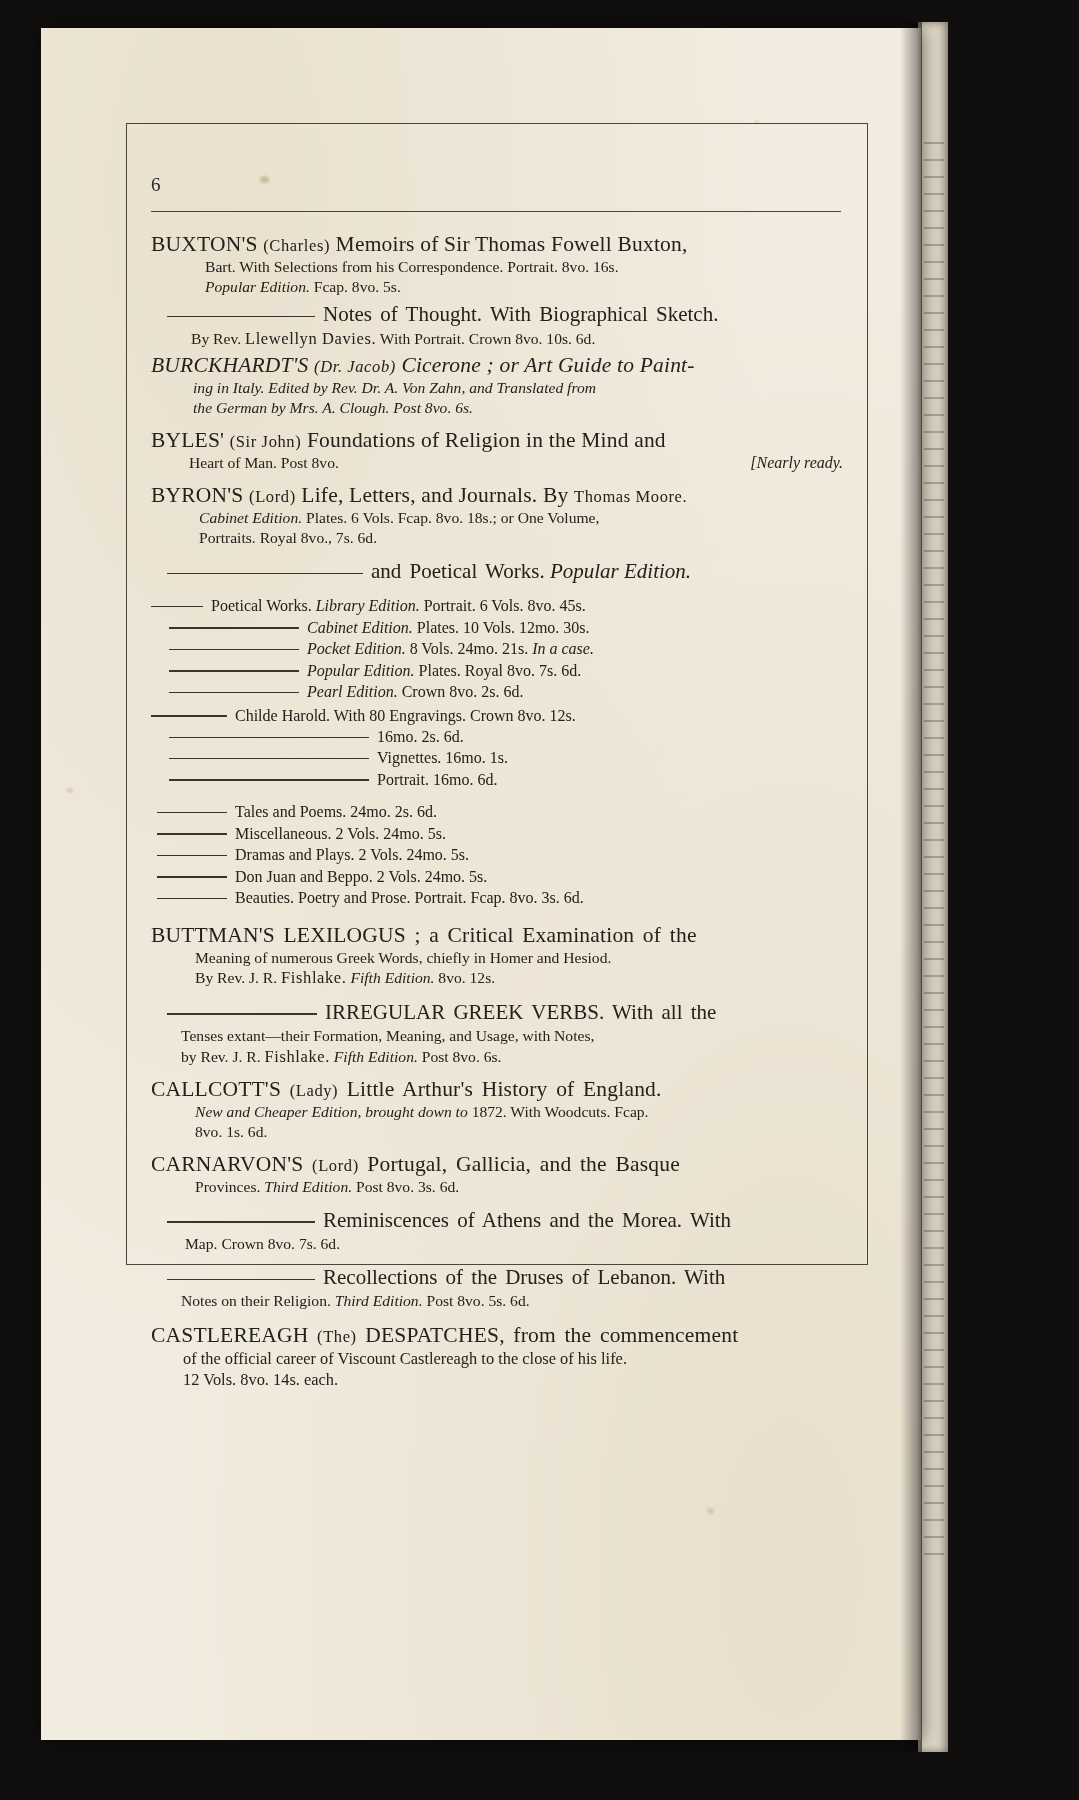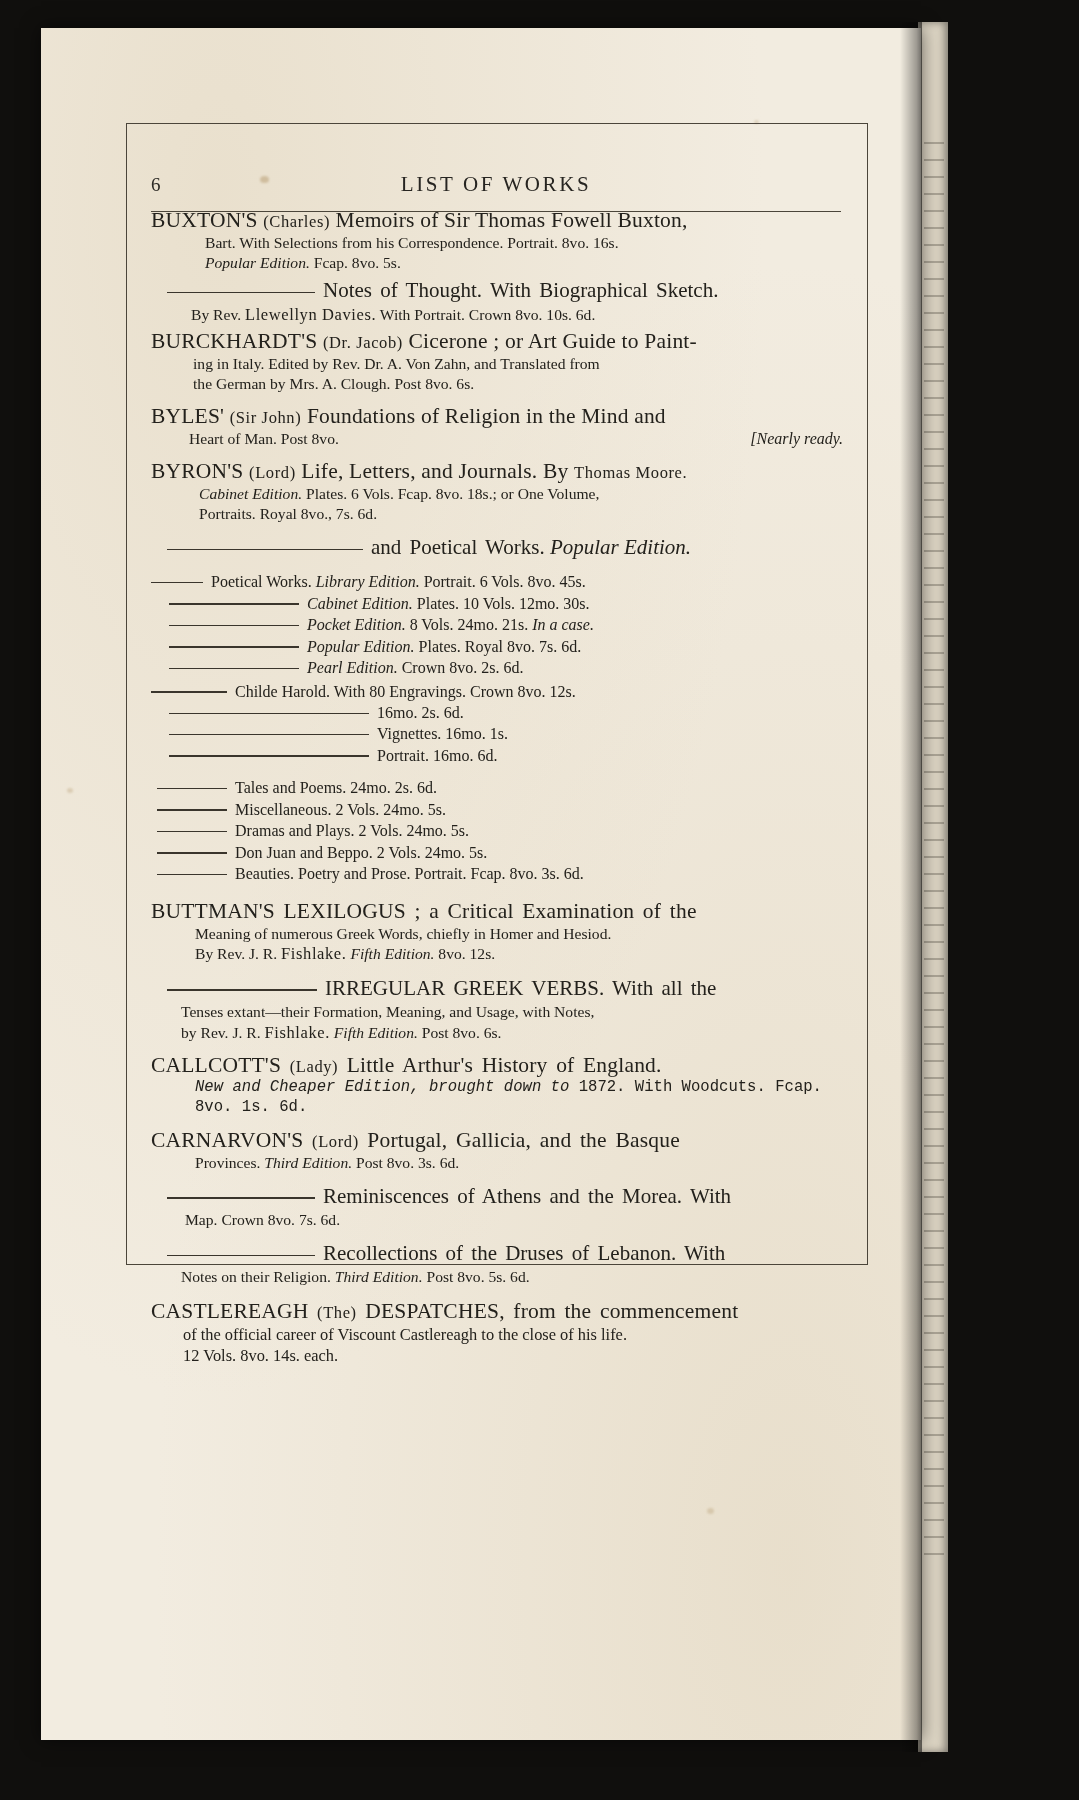--- a/index.html
+++ b/index.html
@@ -99,21 +99,21 @@
     left: 25px;
     top: 43px;
     width: 690px;
     height: 1.3px;
     background: #4b453a;
   }
   
   #col {
     position: absolute;
     left: 110px;
-    top: 180px;
+    top: 204px;
     width: 692px;
     color: #23211c;
   }
   .entry { margin-bottom: 4px; }
   .head {
     font-size: 21.5px;
     letter-spacing: .2px;
     display: block;
     text-align: justify;
   }
@@ -177,41 +177,40 @@
 
     <div class="spot" style="left:219px;top:148px;width:9px;height:7px;"></div>
     <div class="spot" style="left:26px;top:760px;width:6px;height:5px;opacity:.35;"></div>
     <div class="spot" style="left:666px;top:1480px;width:7px;height:6px;opacity:.35;"></div>
     <div class="spot" style="left:713px;top:92px;width:5px;height:4px;opacity:.3;"></div>
 
     <div id="frame"></div>
 
     <div id="header">
       <div id="folio">6</div>
-      <div id="running-title">LIST OF WORKS</div>
       <div id="header-rule"></div>
     </div>
 
     <div id="col">
 
       <div class="entry">
         <span class="head"><span>BUXTON'S</span>
           <span class="sc">(Charles)</span>
           <span>Memoirs of Sir Thomas Fowell Buxton,</span></span>
         <span class="sub"><span>Bart. With Selections from his Correspondence. Portrait. 8vo. 16s.</span><br>
           <span class="it">Popular Edition.</span><span> Fcap. 8vo. 5s.</span></span>
       </div>
 
       <div class="entry" style="">
         <span class="rule-entry">
           <span class="dash" style="width:148px;margin-left:16px;"></span><span class="spread">Notes of Thought. With Biographical Sketch.</span></span>
         <span class="sub" style="padding-left:40px;"><span>By Rev. </span><span class="sc">Llewellyn Davies.</span><span> With Portrait. Crown 8vo. 10s. 6d.</span></span>
       </div>
 
-      <div class="entry" style="margin-top:2px;">
+      <div class="entry" style="margin-top:2px;font-style:italic;">
         <span class="head"><span>BURCKHARDT'S</span>
           <span class="sc">(Dr. Jacob)</span>
           <span>Cicerone ; or Art Guide to Paint-</span></span>
         <span class="sub" style="padding-left:42px;"><span>ing in Italy. Edited by Rev. Dr. A. Von Zahn, and Translated from</span><br><span>the German by Mrs. A. Clough. Post 8vo. 6s.</span></span>
       </div>
 
       <div class="entry" style="margin-top:10px;">
         <span class="head"><span>BYLES'</span>
           <span class="sc">(Sir John)</span>
           <span>Foundations of Religion in the Mind and</span></span>
@@ -299,21 +298,21 @@
       <div class="entry" style="margin-top:10px;">
         <span class="rule-entry spread">
           <span class="dash" style="width:150px;margin-left:16px;"></span><span>IRREGULAR GREEK VERBS. With all the</span></span>
         <span class="sub" style="padding-left:30px;"><span>Tenses extant—their Formation, Meaning, and Usage, with Notes,</span><br>by Rev. J. R. <span class="sc">Fishlake.</span> <span class="it">Fifth Edition.</span> Post 8vo. 6s.</span>
       </div>
 
       <div class="entry" style="margin-top:10px;">
         <span class="head spread"><span>CALLCOTT'S</span>
           <span class="sc">(Lady)</span>
           <span>Little Arthur's History of England.</span></span>
-        <span class="sub" style="padding-left:44px;font-family:Liberation Mono, monospace;"><span class="it">New and Cheaper Edition, brought down to</span> 1872. With Woodcuts. Fcap.<br>8vo. 1s. 6d.</span>
+        <span class="sub" style="padding-left:44px;"><span class="it">New and Cheaper Edition, brought down to</span> 1872. With Woodcuts. Fcap.<br>8vo. 1s. 6d.</span>
       </div>
 
       <div class="entry" style="margin-top:10px;">
         <span class="head spread"><span>CARNARVON'S</span>
           <span class="sc">(Lord)</span>
           <span>Portugal, Gallicia, and the Basque</span></span>
         <span class="sub" style="padding-left:44px;">Provinces. <span class="it">Third Edition.</span> Post 8vo. 3s. 6d.</span>
       </div>
 
       <div class="entry" style="margin-top:10px;">

